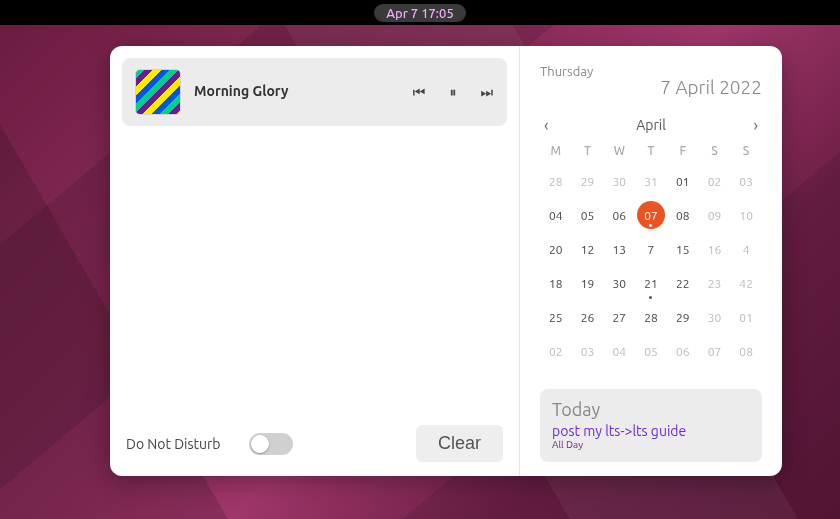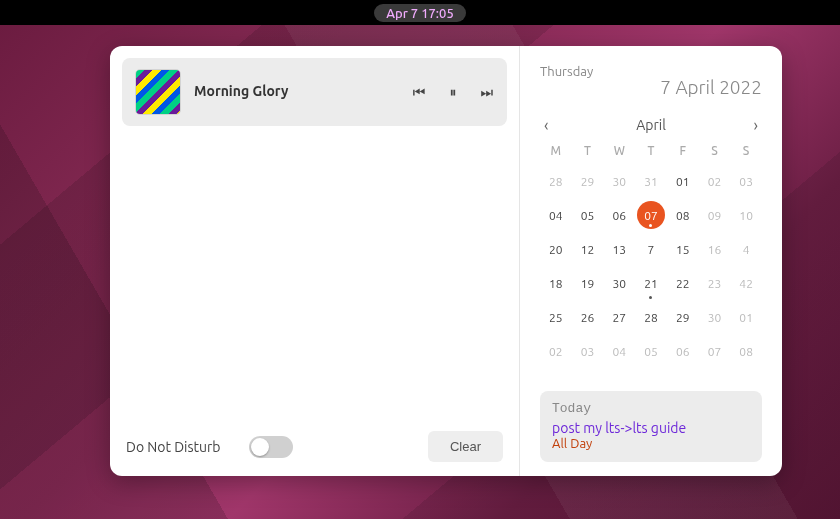--- a/index.html
+++ b/index.html
@@ -58,21 +58,21 @@
   .dnd-wrap { display:flex; align-items:center; gap:28px; }
   .toggle {
     width:44px; height:22px; background:#d0d0d0; border-radius:11px; position:relative; cursor:pointer;
   }
   .toggle::after {
     content:""; position:absolute; left:2px; top:2px; width:18px; height:18px;
     background:#fff; border-radius:50%; box-shadow:0 1px 2px rgba(0,0,0,0.3);
   }
   .clear-btn {
     background:#eee; border:none; border-radius:6px; padding:8px 22px;
-    font-size:13px; color:#555; cursor:pointer;
+    font-size:18px; color:#555; cursor:pointer;
   }
   .right-col {
     flex:1; padding:18px 20px 14px 20px; display:flex; flex-direction:column;
   }
   .date-day { font-size:13px; color:#888; }
   .date-full { font-size:19px; color:#888; font-weight:300; margin-top:-2px;text-align:right; }
   .cal-header {
     display:flex; align-items:center; justify-content:space-between;
     margin-top:18px; color:#555;
   }
@@ -89,23 +89,23 @@
   .cal-cell.today {
     background:#e95420; color:#fff; border-radius:50%; width:28px; height:28px; margin:0 auto;
   }
   .cal-cell .dot {
     position:absolute; bottom:-2px; width:3px; height:3px; background:#555; border-radius:50%;
   }
   .cal-cell.today .dot { background:#fff; bottom:2px; }
   .events {
     margin-top:auto; background:#ececec; border-radius:8px; padding:10px 12px 12px;
   }
-  .ev-heading { font-size:13px; color:#888; margin-bottom:4px;font-family:Liberation Mono, monospace; }
+  .ev-heading { font-size:18px; color:#888; margin-bottom:4px; }
   .ev-title { font-size:14px; color:#6d28d9; }
-  .ev-time { font-size:13px; color:#c2410c; }
+  .ev-time { font-size:10px; color:#701a75; }
 </style>
 </head>
 <body>
 
 <div class="wallpaper-poly"></div>
 
 <div class="topbar">
   <div class="clock-pill">Apr 7  17:05</div>
 </div>
 

